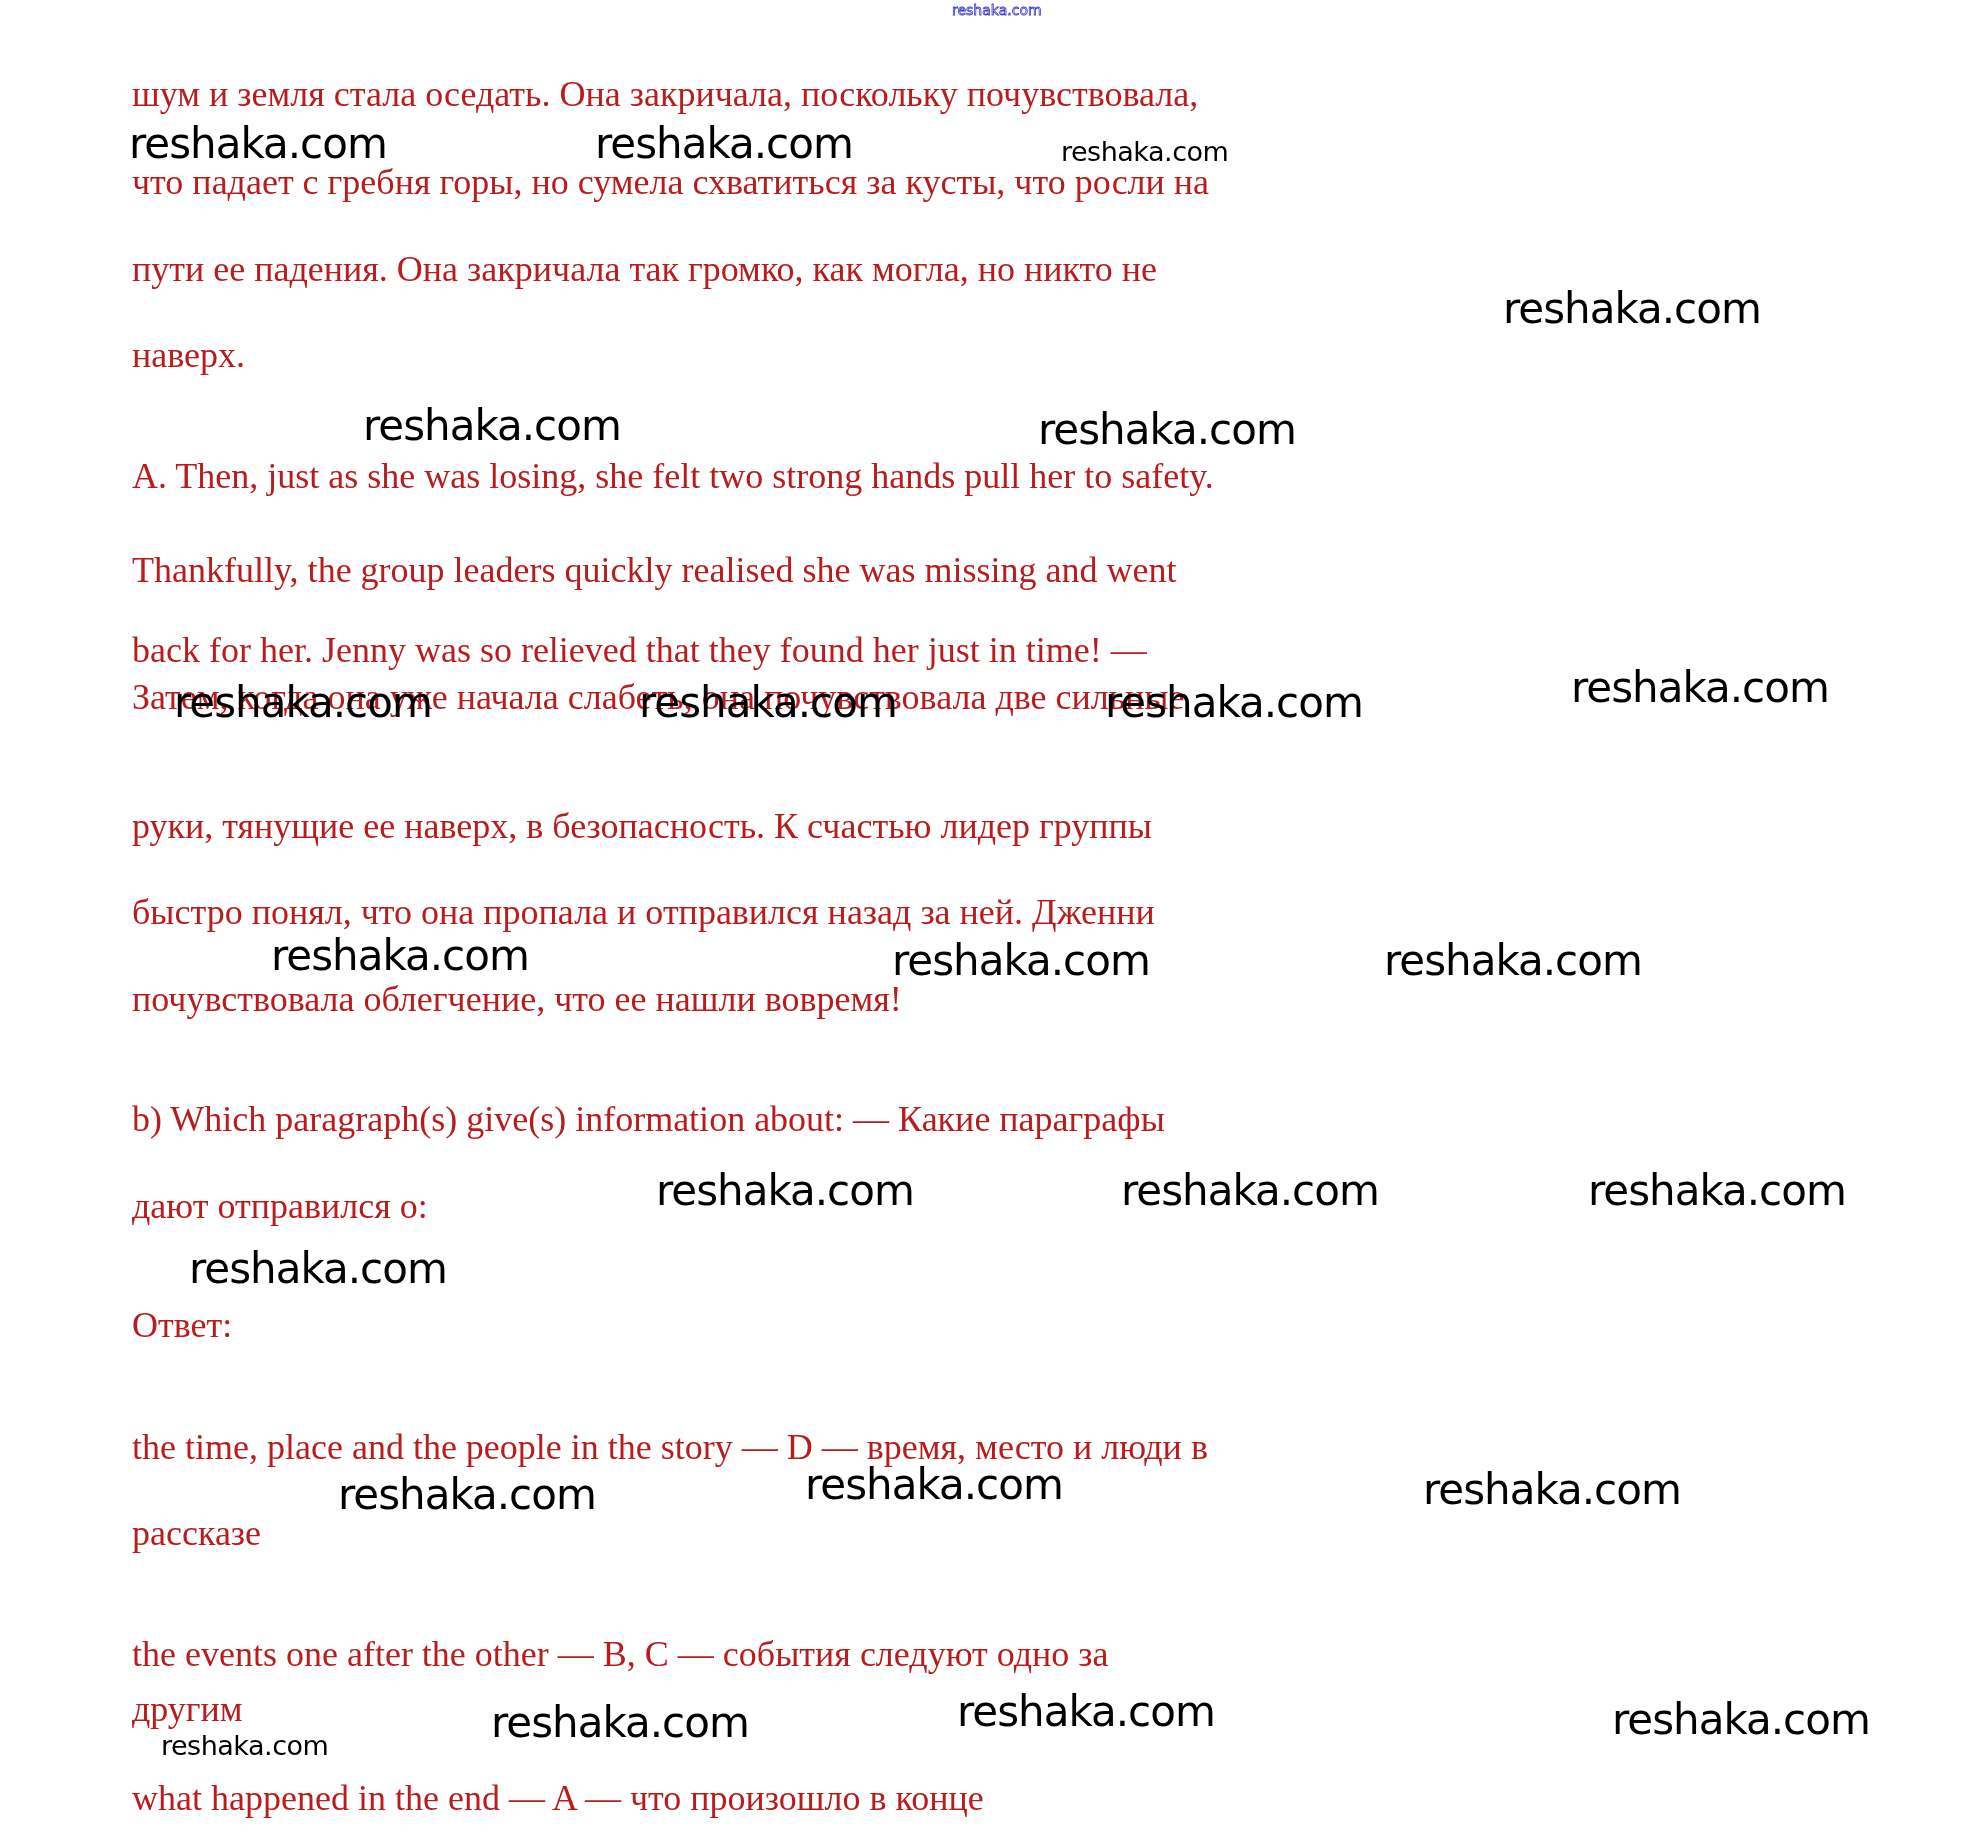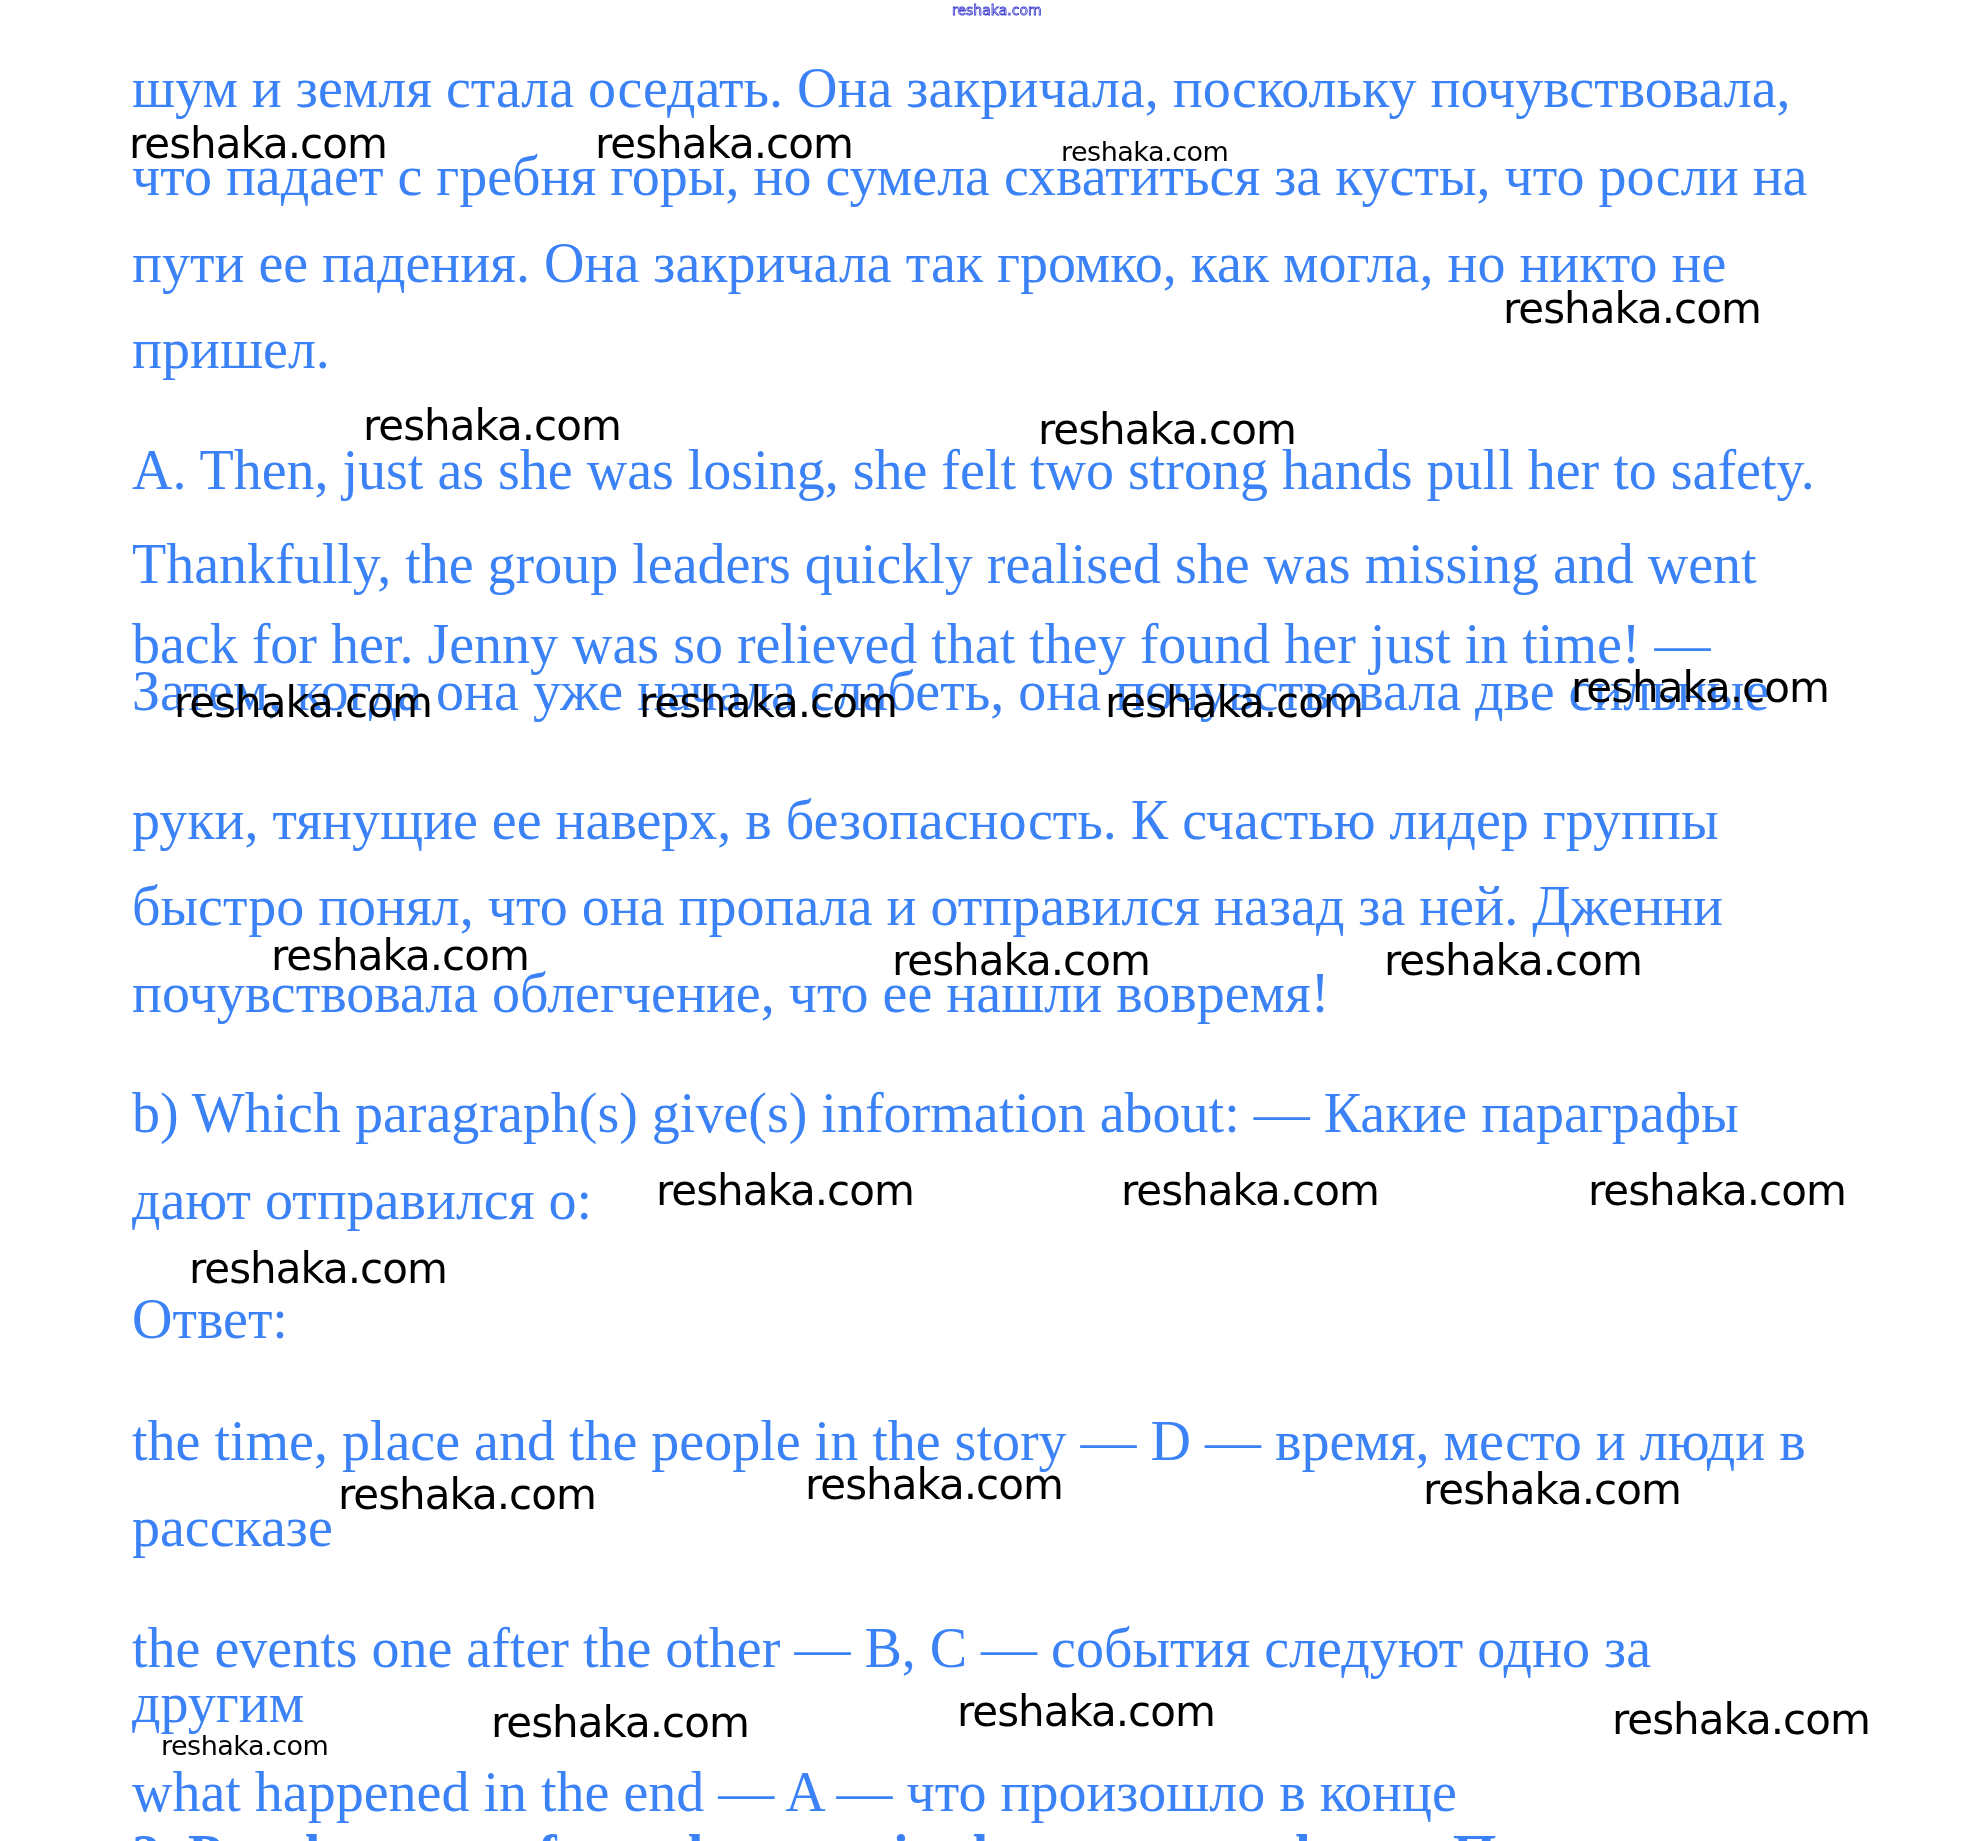--- a/index.html
+++ b/index.html
@@ -4,41 +4,41 @@
 <style>
   html, body { margin:0; padding:0; background:#ffffff; }
   body { width:1984px; height:1842px; position:relative; overflow:hidden; }
   .header-mark {
     position:absolute; top:2px; left:952px;
     font-family:"DejaVu Sans", sans-serif; font-size:14px;
     color:#ffffff; -webkit-text-stroke:0.8px #3a3ad0; letter-spacing:0px;
   }
   .line {
     position:absolute; left:132px; white-space:nowrap;
-    font-family:"Liberation Serif", serif; font-size:56px; color:#3b82f6;
+    font-family:"Liberation Serif", serif; font-size:36px; color:#b91c1c;
     line-height:1; transform:translateY(-78%);
   }
   .line.italic { }
   .line.bold { font-weight:bold; }
   .wm {
     position:absolute; white-space:nowrap;
     font-family:"DejaVu Sans", sans-serif; font-size:42px; color:#000;
     line-height:1; transform:translateY(-78%); letter-spacing:-1px;
   }
   .wm.small { font-size:27px; letter-spacing:-0.5px; }
 </style>
 </head>
 <body>
 
 <div class="header-mark">reshaka.com</div>
 
 <div class="line" style="top:104px">шум и земля стала оседать. Она закричала, поскольку почувствовала,</div>
 <div class="line" style="top:192px">что падает с гребня горы, но сумела схватиться за кусты, что росли на</div>
 <div class="line" style="top:279px">пути ее падения. Она закричала так громко, как могла, но никто не</div>
-<div class="line" style="top:365px">пришел.</div>
+<div class="line" style="top:365px">наверх.</div>
 <div class="line" style="top:486px">A. Then, just as she was losing, she felt two strong hands pull her to safety.</div>
 <div class="line" style="top:580px">Thankfully, the group leaders quickly realised she was missing and went</div>
 <div class="line" style="top:660px">back for her. Jenny was so relieved that they found her just in time! —</div>
 <div class="line" style="top:707px">Затем, когда она уже начала слабеть, она почувствовала две сильные</div>
 <div class="line" style="top:836px">руки, тянущие ее наверх, в безопасность. К счастью лидер группы</div>
 <div class="line" style="top:922px">быстро понял, что она пропала и отправился назад за ней. Дженни</div>
 <div class="line" style="top:1009px">почувствовала облегчение, что ее нашли вовремя!</div>
 <div class="line" style="top:1129px">b) Which paragraph(s) give(s) information about: — Какие параграфы</div>
 <div class="line" style="top:1216px">дают отправился о:</div>
 <div class="line italic" style="top:1335px">Ответ:</div>

